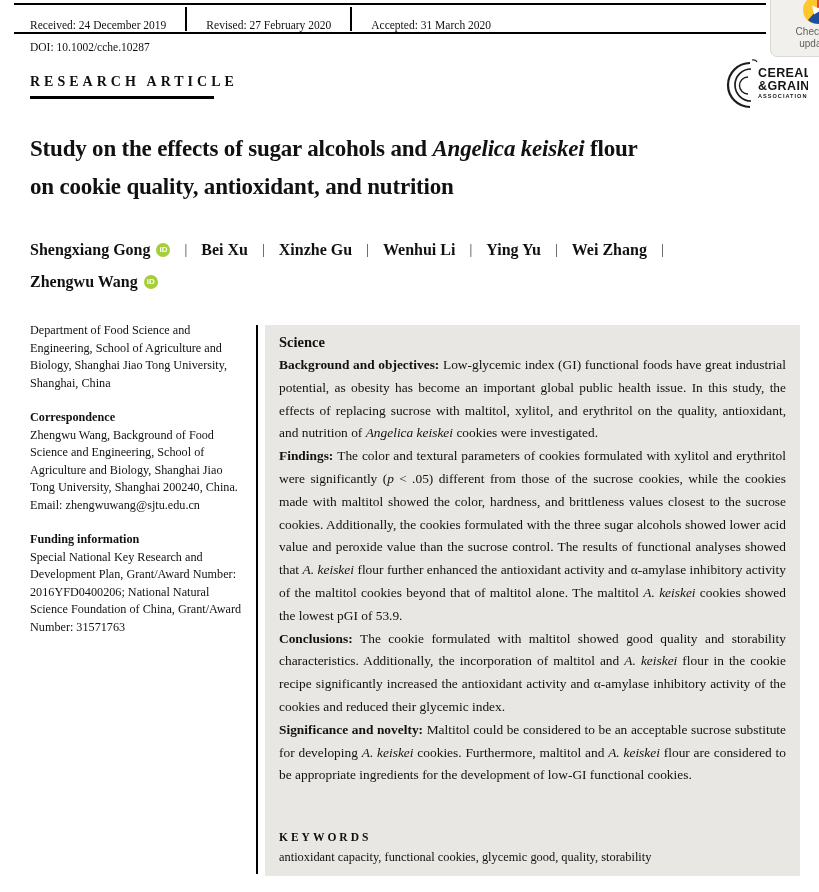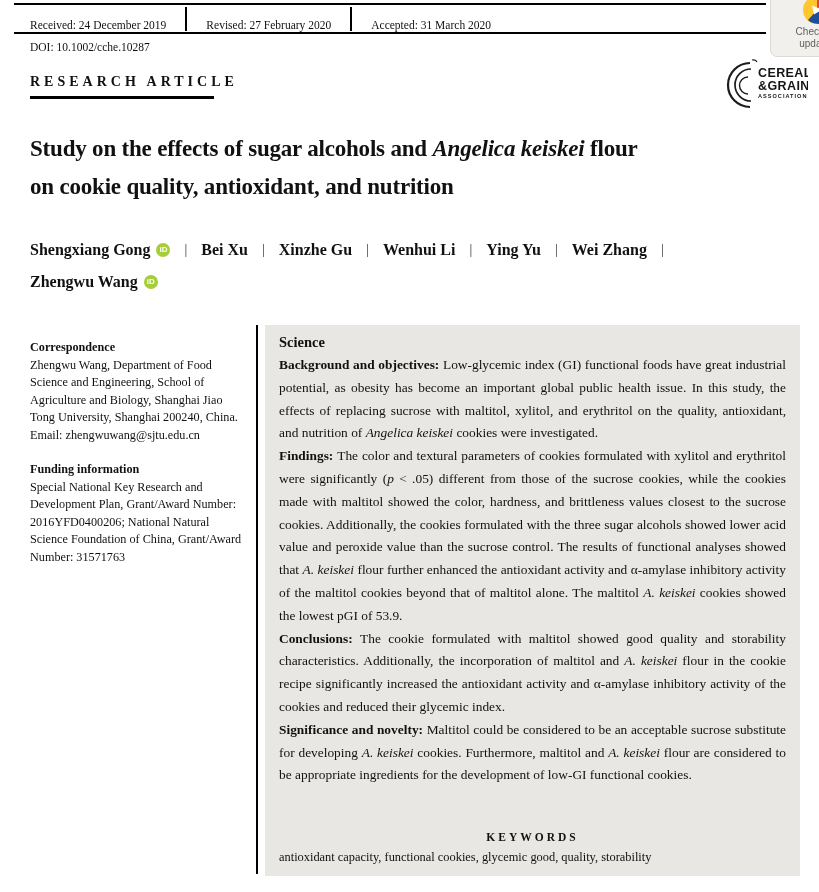--- a/index.html
+++ b/index.html
@@ -48,21 +48,21 @@
 
   .abstract-box{position:absolute;left:265px;top:325px;width:535px;height:551px;
     background:var(--absbg,#e8e7e4);box-sizing:border-box;
     padding:9px 14px 11px 14px;display:flex;flex-direction:column;}
   .abstract-heading{font-size:14.5px;font-weight:bold;margin:0 0 3px 0;}
   .abstract-body{flex:1 1 auto;overflow:hidden;}
   .abstract-body p{margin:0;font-size:13.4px;line-height:22.8px;text-align:justify;}
   .run-b{font-weight:bold;}
   .run-i{font-style:italic;}
   .kw-block{flex:0 0 auto;margin-top:12px;}
-  .kw-heading{font-size:11.5px;font-weight:bold;letter-spacing:3px;margin:0 0 7px 0;text-align:center;}
+  .kw-heading{font-size:11.5px;font-weight:bold;letter-spacing:3px;margin:0 0 7px 0;}
   .kw-text{font-size:12.4px;margin:0;}
 </style>
 </head>
 <body>
 
 <div class="rule-top"></div>
 <div class="dates-row">
   <span>Received: 24 December 2019</span>
   <span class="vdiv"></span>
   <span>Revised: 27 February 2020</span>
@@ -96,23 +96,24 @@
   <text x="44" y="21" font-size="12.5" letter-spacing="0.4">CEREALS</text>
   <text x="44" y="34" font-size="12.5" letter-spacing="0.4">&amp;GRAINS</text>
   <text x="44" y="42" font-size="5.6" letter-spacing="1">ASSOCIATION</text>
 </svg>
 
 <h1 class="title" style="margin:0;"><span>Study on the effects of sugar alcohols and </span><span class="run-i">Angelica keiskei</span><span> flour</span><br><span>on cookie quality, antioxidant, and nutrition</span></h1>
 
 <div class="authors"><span>Shengxiang Gong</span><span class="orcid">iD</span><span class="sep">|</span><span>Bei Xu</span><span class="sep">|</span><span>Xinzhe Gu</span><span class="sep">|</span><span>Wenhui Li</span><span class="sep">|</span><span>Ying Yu</span><span class="sep">|</span><span>Wei Zhang</span><span class="sep">|</span><br><span>Zhengwu Wang</span><span class="orcid">iD</span></div>
 
 <div class="sidebar">
+  <p>Department of Food Science and Engineering, School of Agriculture and Biology, Shanghai Jiao Tong University, Shanghai, China</p>
   <div class="sb-gap"></div>
   <p class="sb-label">Correspondence</p>
-  <p>Zhengwu Wang, Department of Food Science and Engineering, School of Agriculture and Biology, Shanghai Jiao Tong University, Shanghai 200240, China.</p>
+  <p>Zhengwu Wang, Background of Food Science and Engineering, School of Agriculture and Biology, Shanghai Jiao Tong University, Shanghai 200240, China.</p>
   <p>Email: zhengwuwang@sjtu.edu.cn</p>
   <div class="sb-gap"></div>
   <p class="sb-label">Funding information</p>
   <p>Special National Key Research and Development Plan, Grant/Award Number: 2016YFD0400206; National Natural Science Foundation of China, Grant/Award Number: 31571763</p>
 </div>
 
 <div class="col-rule"></div>
 
 <div class="abstract-box">
   <h2 class="abstract-heading">Science</h2>

